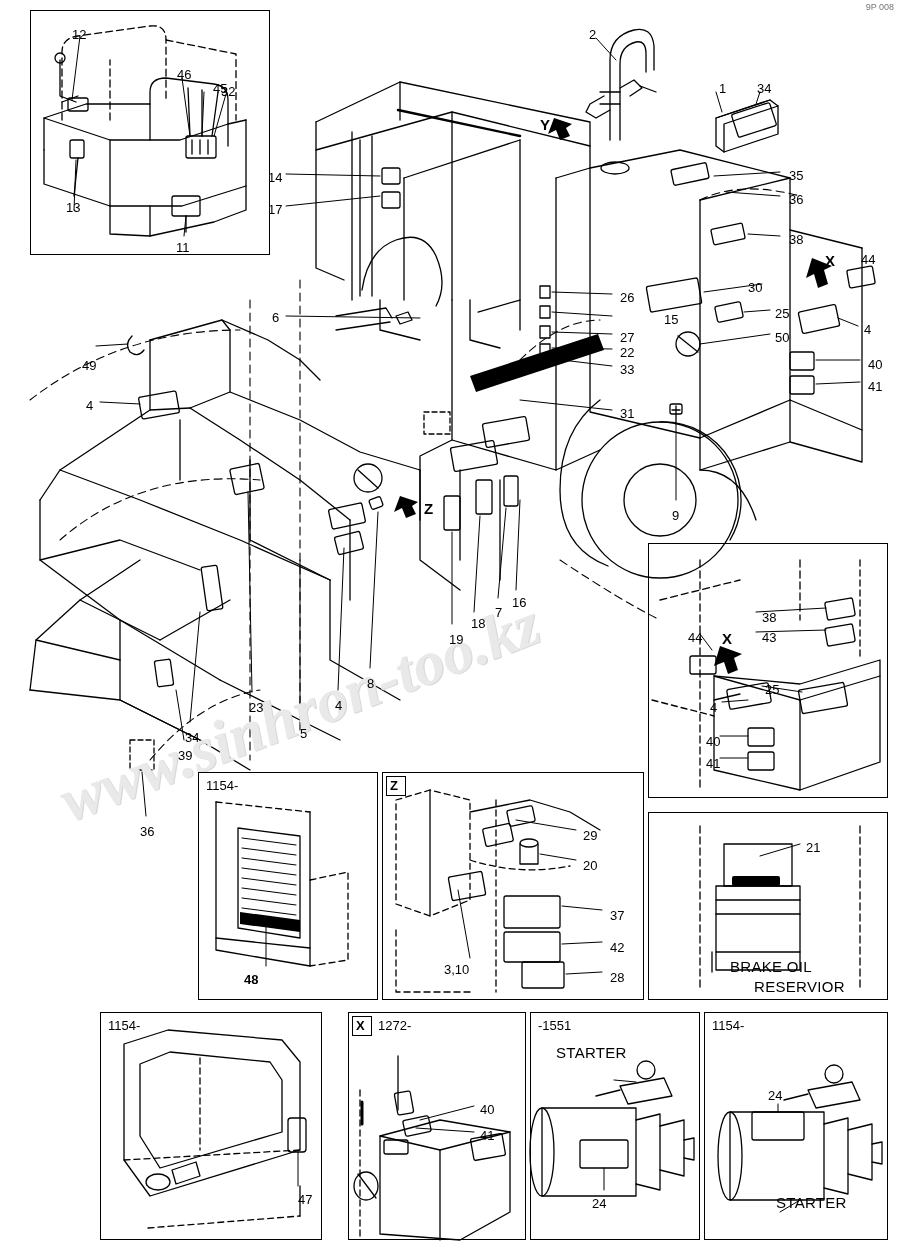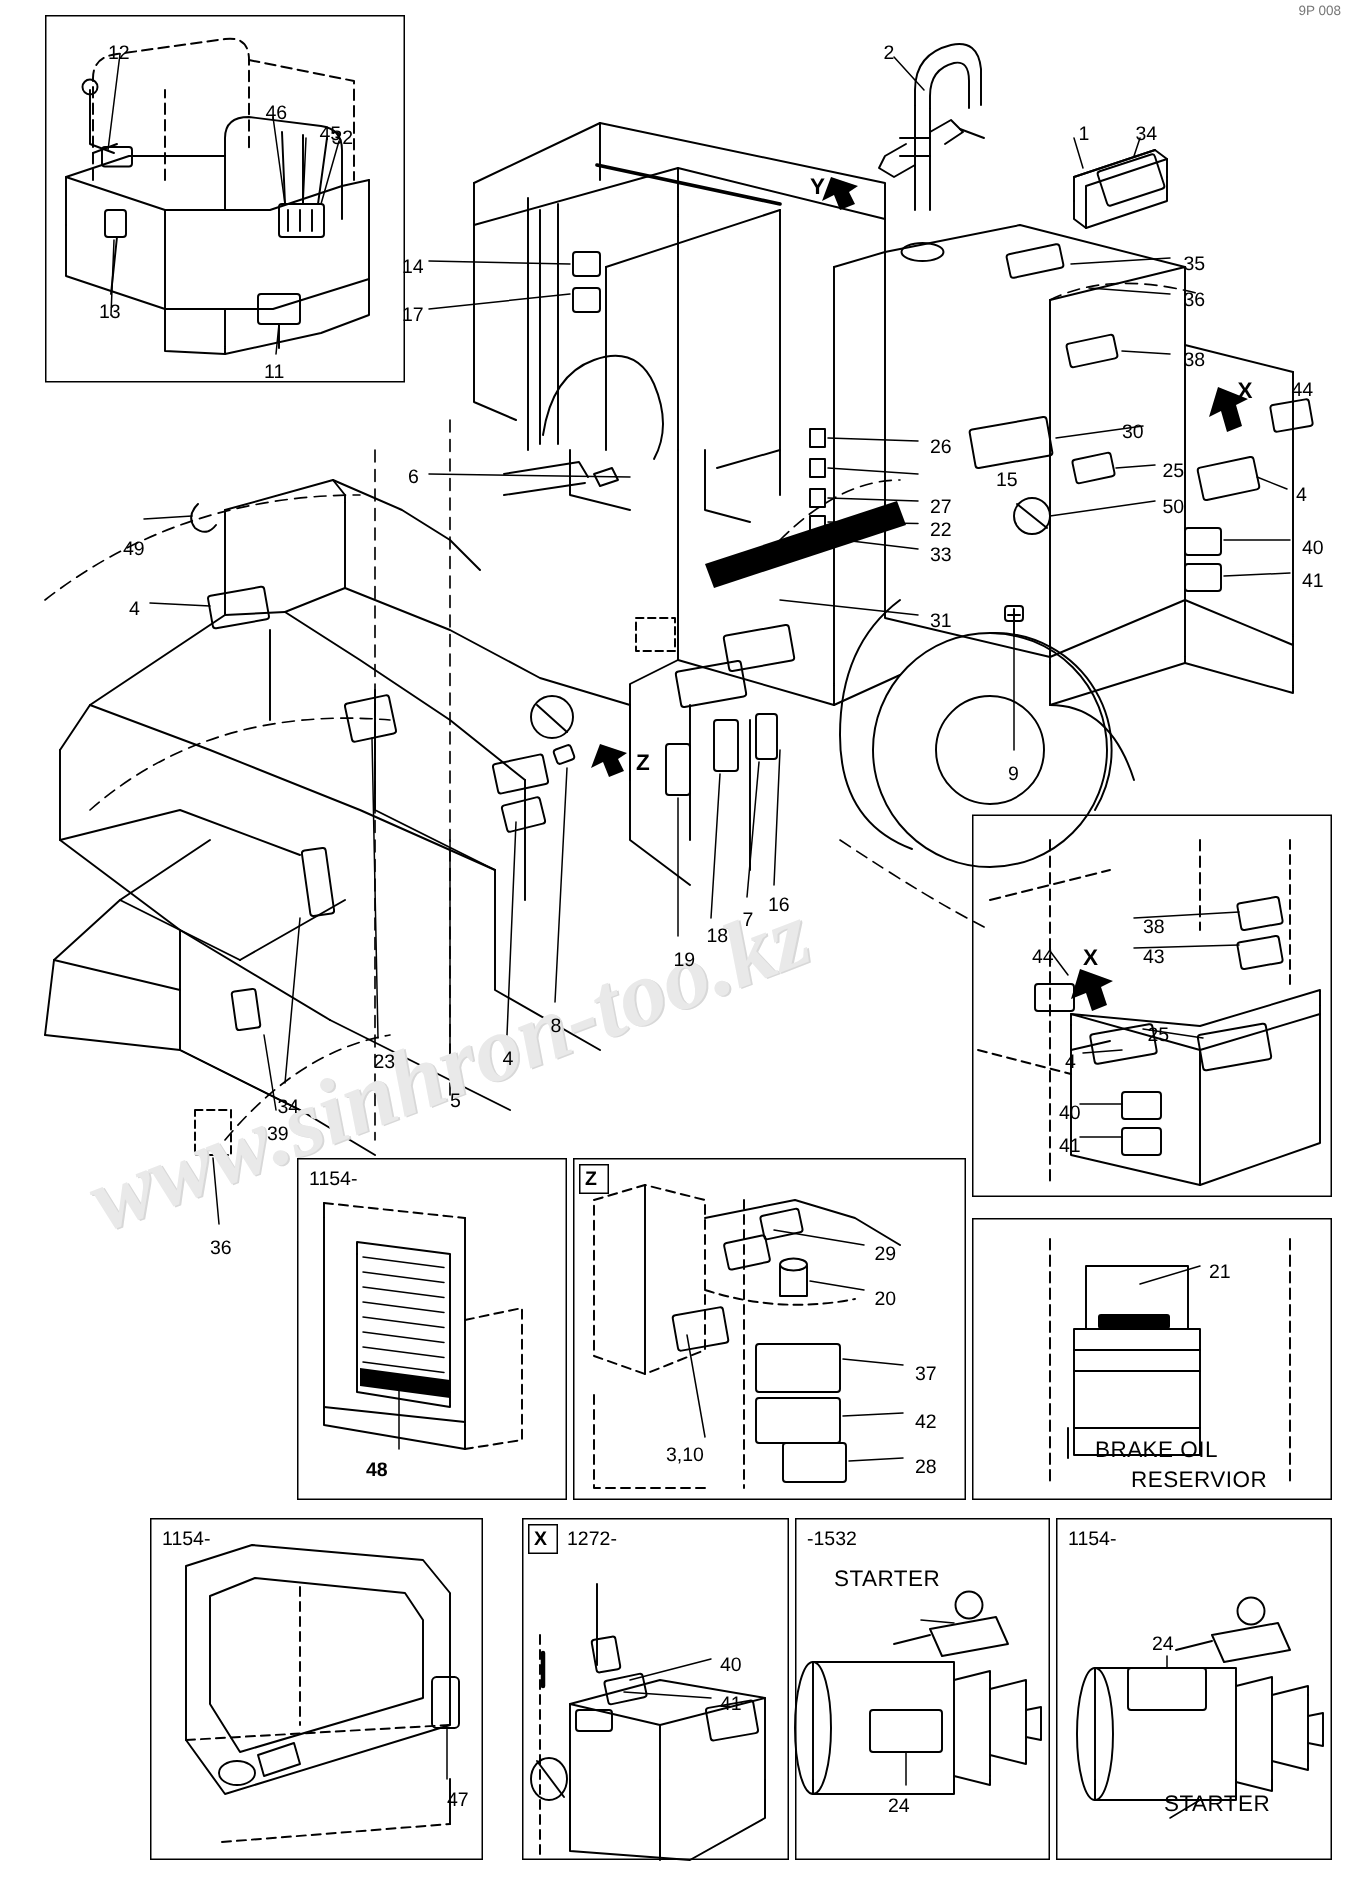--- a/index.html
+++ b/index.html
@@ -395,21 +395,21 @@
     </g>
   </svg>
 
   <div class="lbl" style="left:206px;top:778px;">1154-</div>
   <div class="lbl bold" style="left:390px;top:778px;">Z</div>
   <div class="box" style="left:386px;top:776px;width:20px;height:20px;"></div>
   <div class="lbl" style="left:108px;top:1018px;">1154-</div>
   <div class="lbl bold" style="left:356px;top:1018px;">X</div>
   <div class="box" style="left:352px;top:1016px;width:20px;height:20px;"></div>
   <div class="lbl" style="left:378px;top:1018px;">1272-</div>
-  <div class="lbl" style="left:538px;top:1018px;">-1532</div>
+  <div class="lbl" style="left:538px;top:1018px;">-1551</div>
   <div class="lbl" style="left:712px;top:1018px;">1154-</div>
 
   <div class="lbl big" style="left:730px;top:958px;">BRAKE OIL</div>
   <div class="lbl big" style="left:754px;top:978px;">RESERVIOR</div>
   <div class="lbl big" style="left:556px;top:1044px;">STARTER</div>
   <div class="lbl big" style="left:776px;top:1194px;">STARTER</div>
 
   <div id="callouts">
       <div class="lbl" style="left: 72px; top: 27px;">12</div>
       <div class="lbl" style="left: 177px; top: 67px;">46</div>

